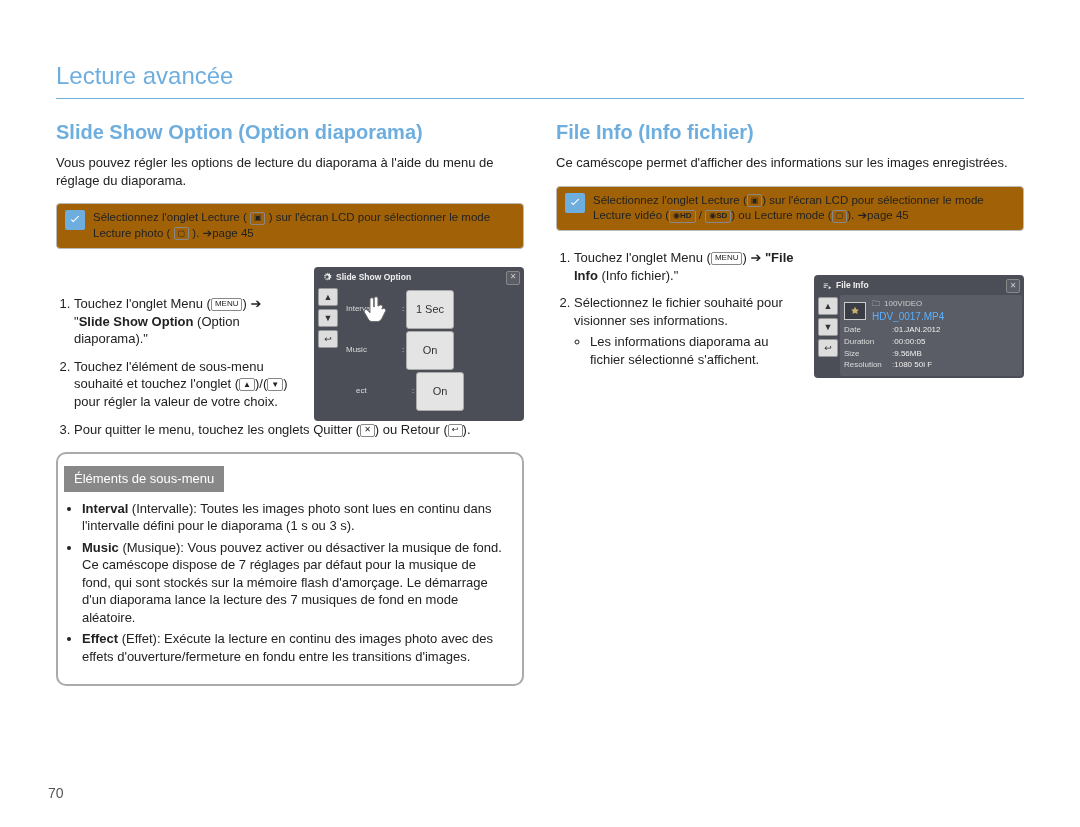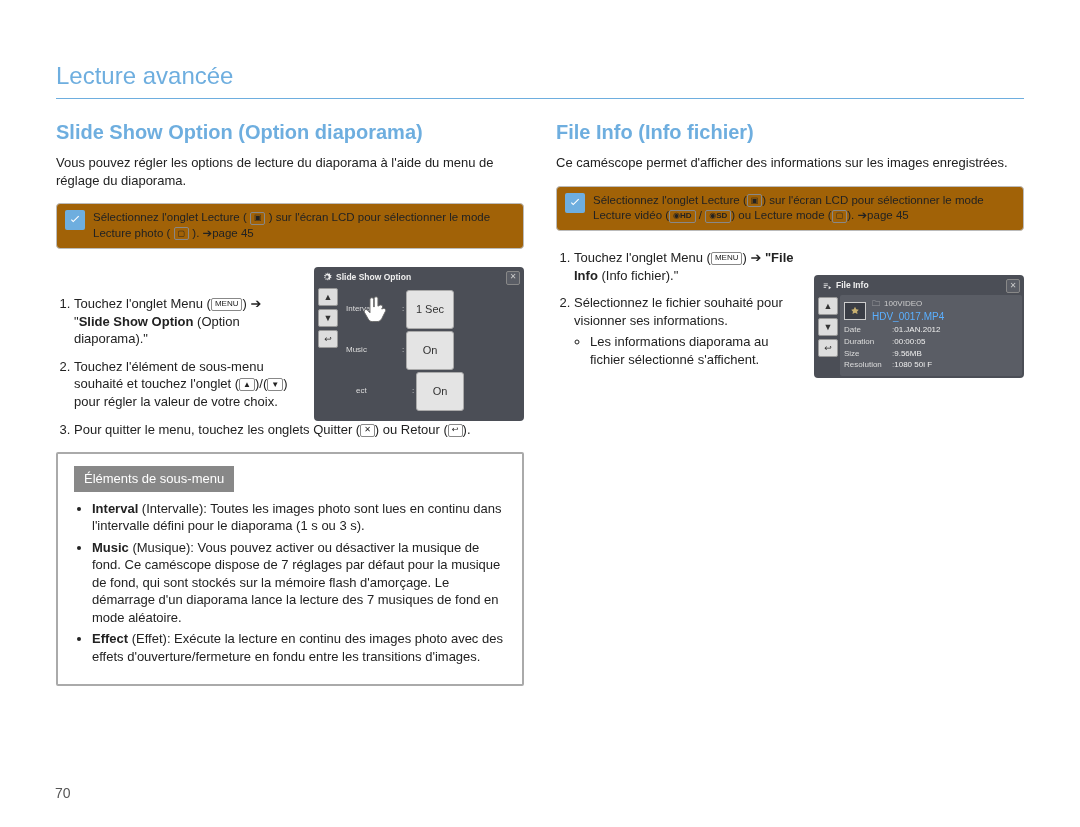--- a/index.html
+++ b/index.html
@@ -23,34 +23,34 @@
 .lcd-body{display:flex}
 .lcd-side{width:20px;display:flex;flex-direction:column;gap:3px;padding:2px}
 .sbtn{background:#ddd;border:1px solid #999;border-radius:2px;height:16px;display:flex;align-items:center;justify-content:center;font-size:9px;color:#333}
 .lcd-main{flex:1;padding:2px 6px 6px 6px}
 .row{display:flex;align-items:center;margin:2px 0;font-size:8px;color:#ddd}
 .row .lbl{width:56px}
 .row .c{width:4px}
 .pill{background:#e4e4e4;color:#333;border:1px solid #aaa;border-radius:3px;padding:11px 8px;font-size:11px;min-width:30px;text-align:center}
 .close-x{position:absolute;top:4px;right:4px;width:12px;height:12px;border:1px solid #888;border-radius:2px;display:flex;align-items:center;justify-content:center;font-size:8px;color:#ccc;background:#5a5d65}
 .mini-icon{display:inline-flex;vertical-align:middle;border:1px solid #888;border-radius:2px;padding:0 3px;font-size:8px;height:11px;align-items:center}
-.submenu-box{border:2px solid #aaa;border-radius:2px;padding:12px 16px 14px 16px;margin-top:14px}
+.submenu-box{border:2px solid #aaa;border-radius:10px;padding:12px 16px 14px 6px;margin-top:14px}
 .submenu-title{display:inline-block;background:#888;color:#fff;padding:4px 10px;font-size:13px;margin-bottom:8px}
 .submenu-box ul{margin:0 0 0 18px;padding:0}
 .submenu-box li{margin-bottom:4px}
 .fileinfo-main{flex:1;background:#5a5d65;border-radius:2px;padding:4px;color:#ccc;font-size:8px}
 .fileinfo-row{display:flex;margin:1px 0}
 .fileinfo-row .k{width:48px;color:#ddd}
 .fileinfo-row .v{color:#eee}
 .fileinfo-top{display:flex;align-items:center;gap:6px;margin-bottom:2px}
 .thumb{width:20px;height:16px;border:1px solid #ccc;background:#3a3d45;display:flex;align-items:center;justify-content:center}
 .thumb svg{width:10px;height:10px;fill:#c8b070}
 .folder-line{display:flex;align-items:center;gap:4px;font-size:8px}
 .fname{color:#5bb0ff;font-size:10px}
-.pagenum{position:absolute;left:55px;bottom:24px;font-size:14px;color:#555}
+.pagenum{position:absolute;left:48px;bottom:24px;font-size:14px;color:#555}
 .hand{position:absolute;left:48px;top:26px;width:30px;height:30px;pointer-events:none}
 </style>
 </head>
 <body>
 
 <div class="page">
   <div class="section-title">Lecture avancée</div>
 
   <div class="cols">
 

